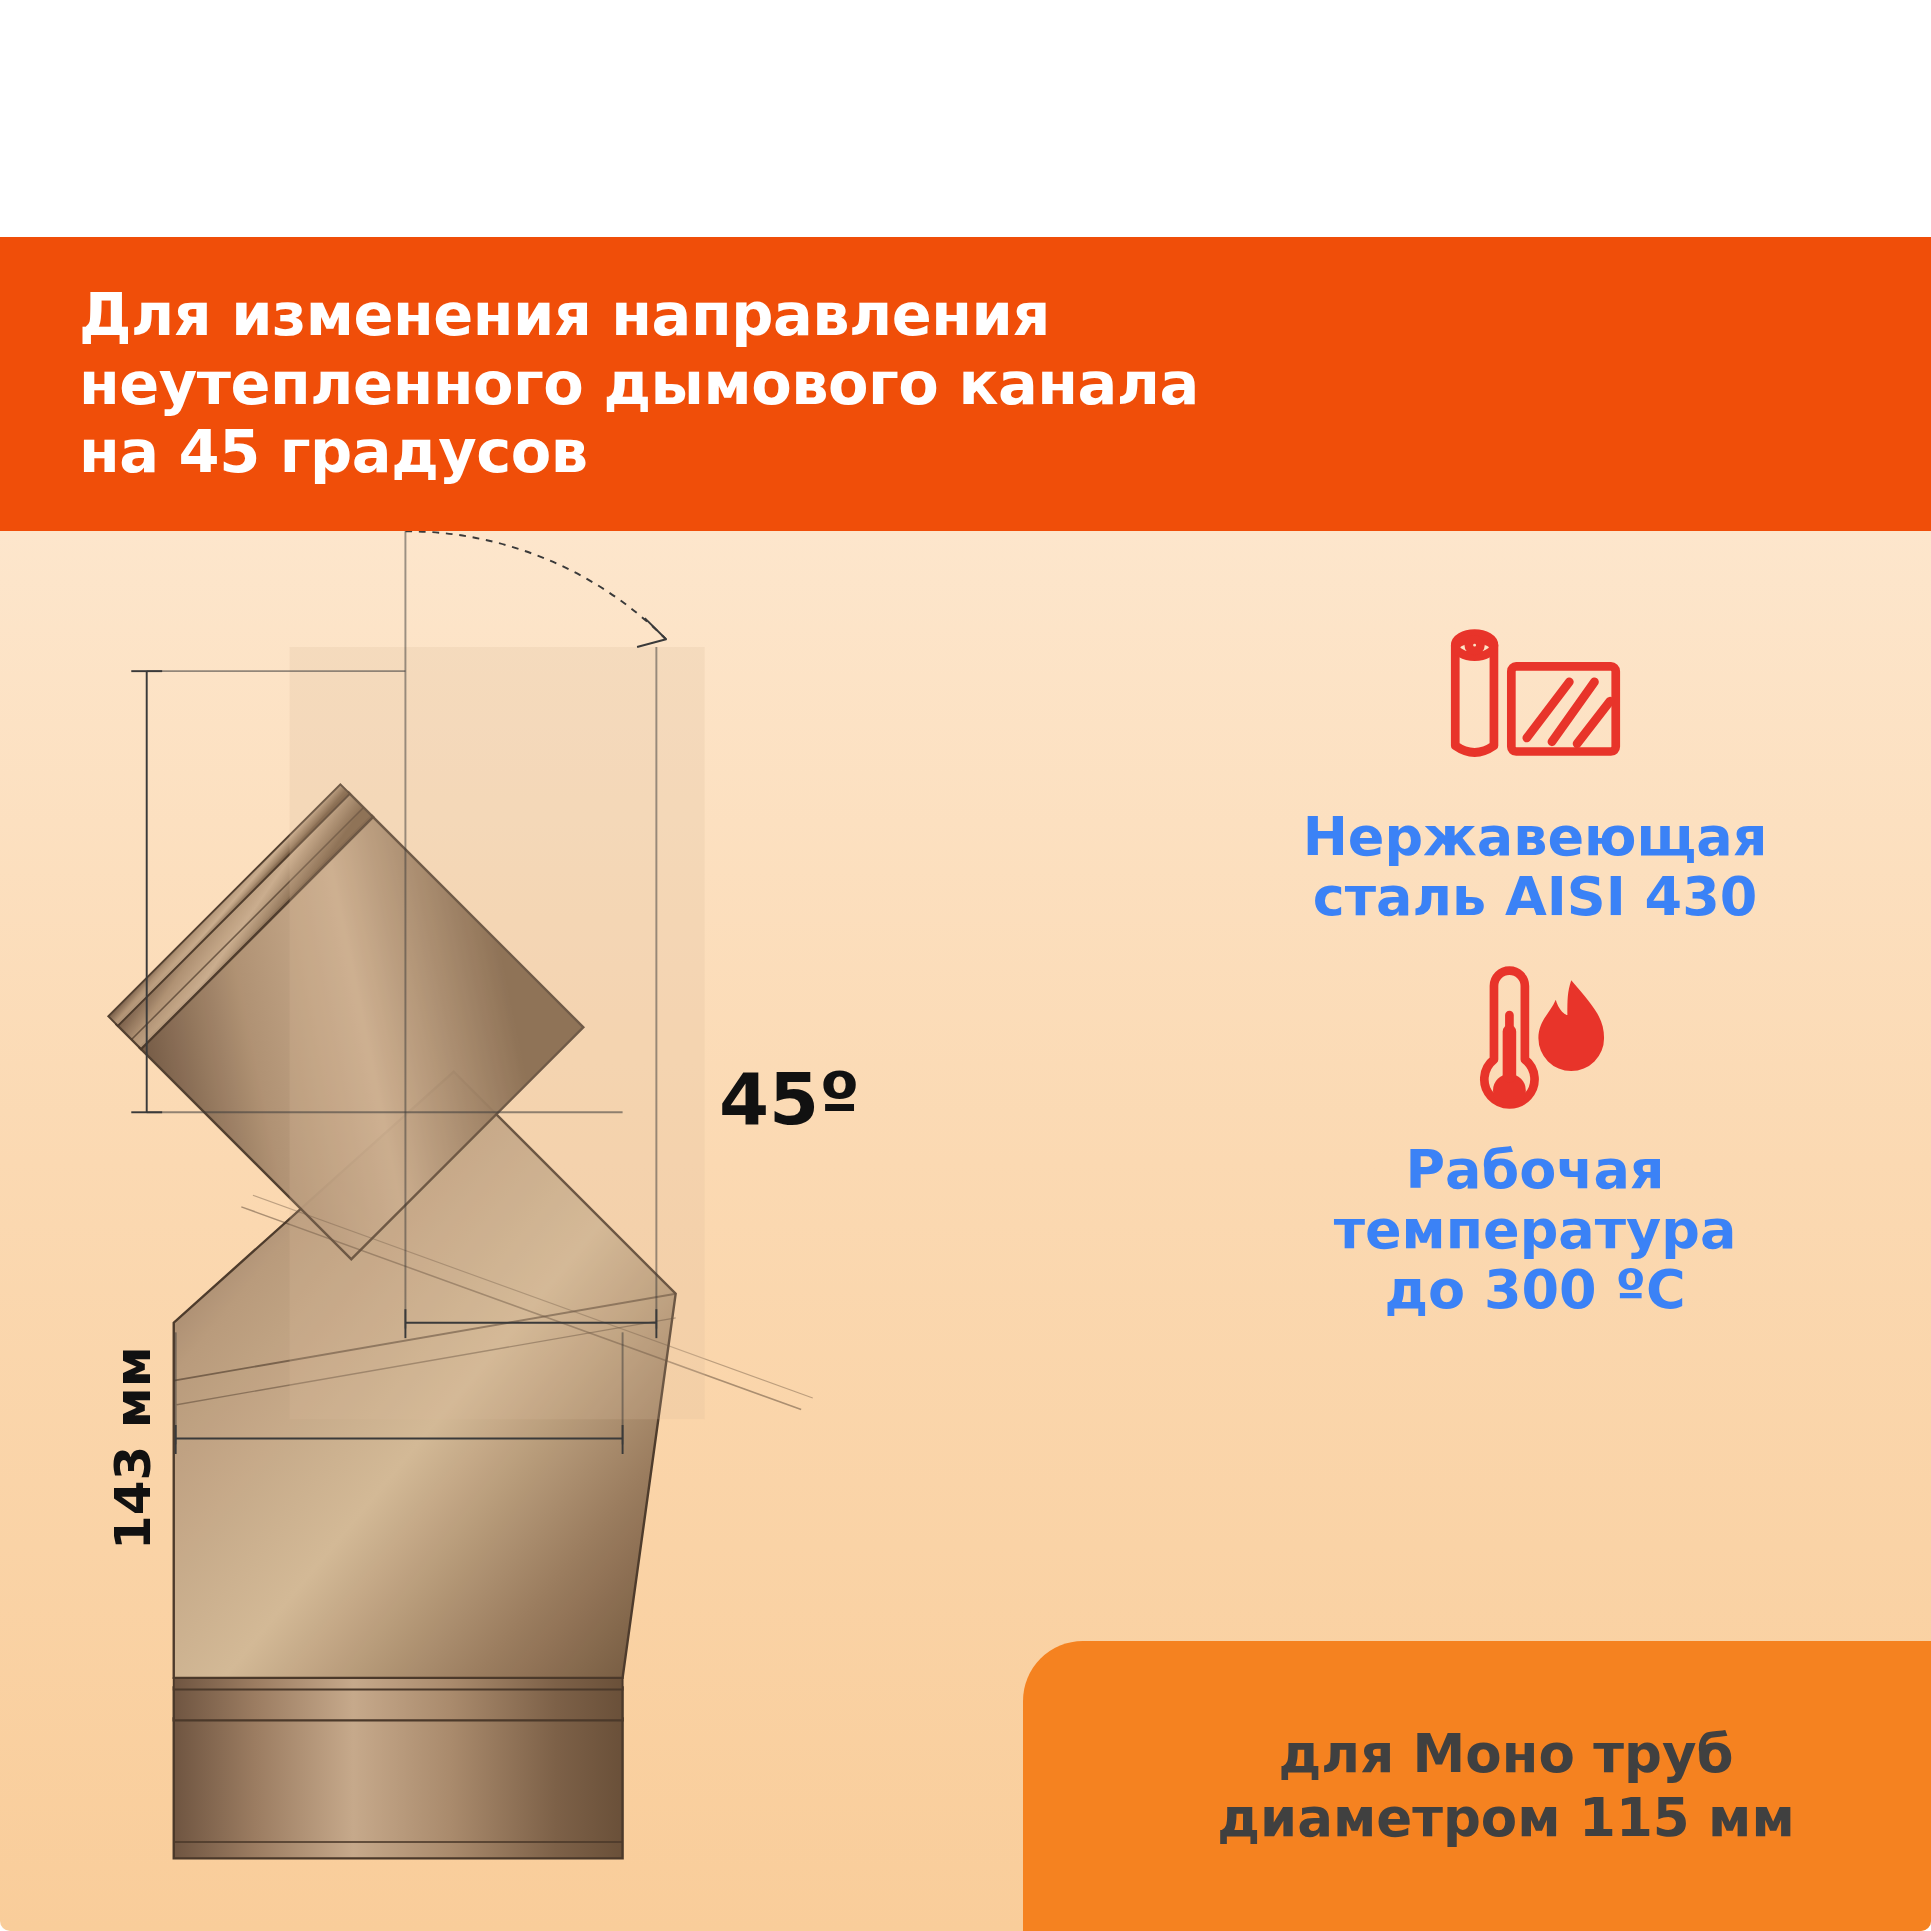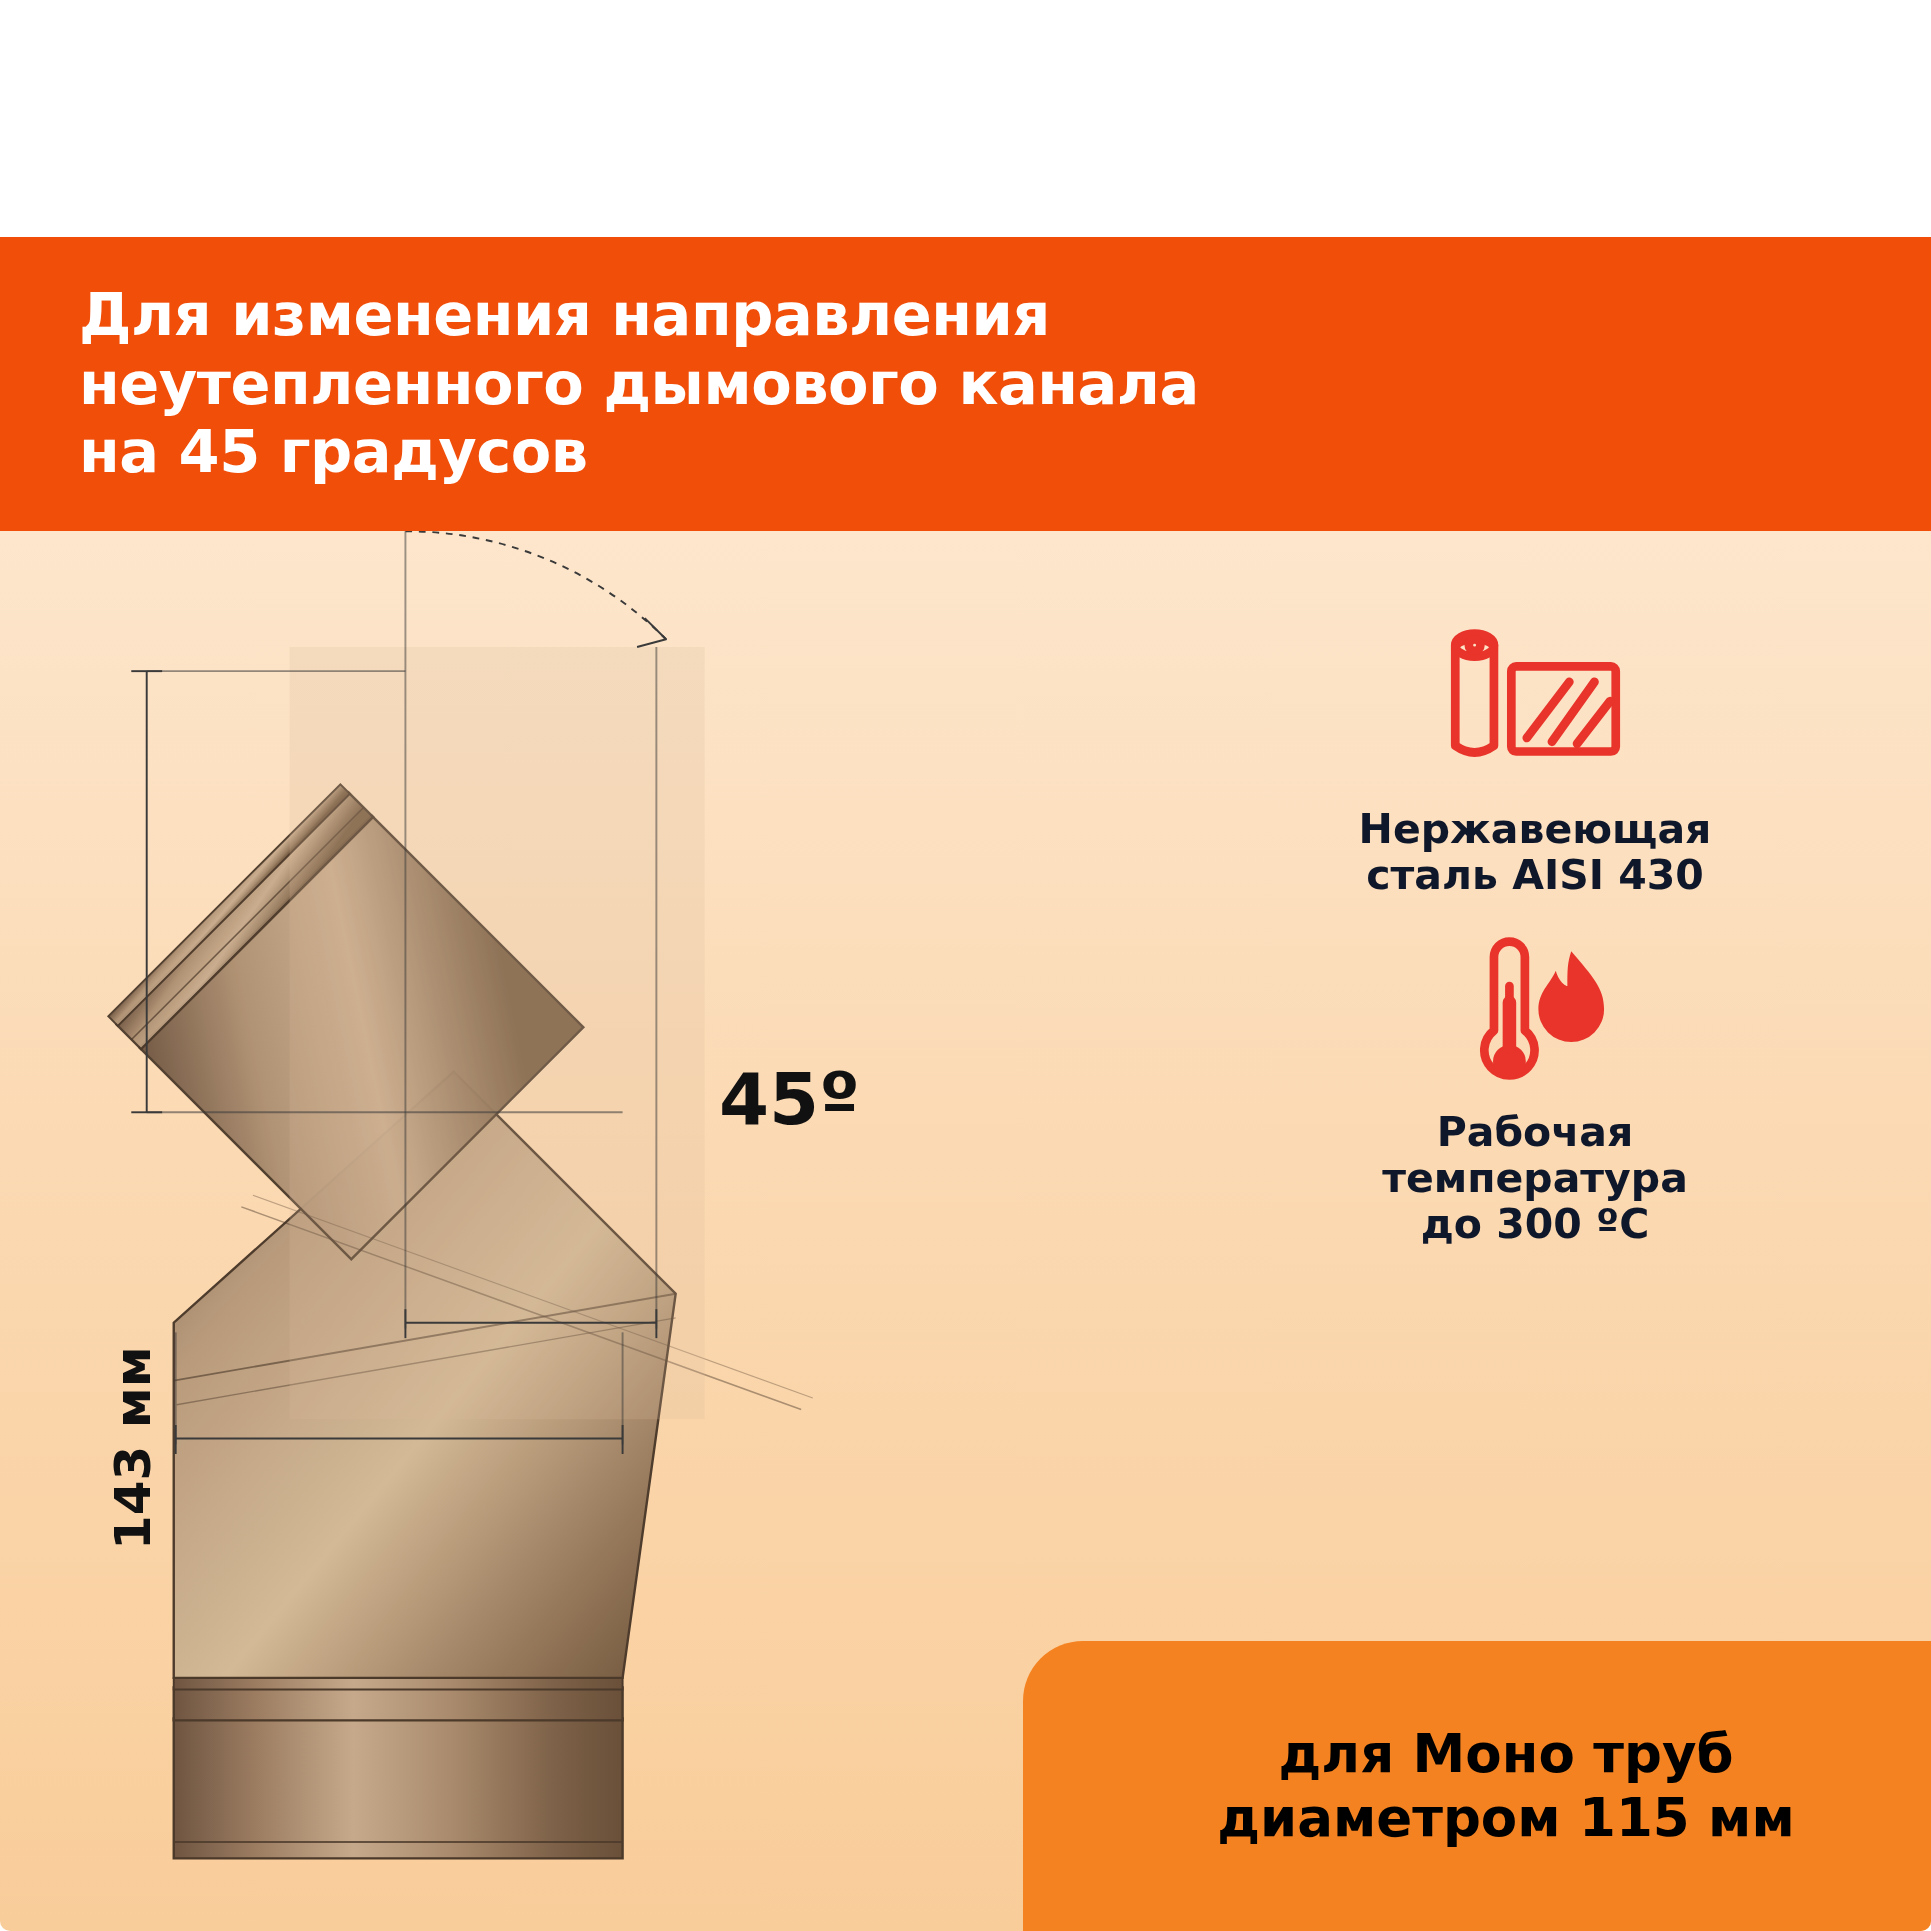--- a/index.html
+++ b/index.html
@@ -41,39 +41,39 @@
   .drawing{position:absolute;left:0;top:531px;width:1139px;height:1400px;}
 
   
   .features{
     position:absolute;left:1168px;top:618px;width:734px;
     display:flex;flex-direction:column;align-items:center;
     text-align:center;
   }
   .feat-icon{margin-bottom:5.8px;}
   .feat-text{
-    color:#0f172a;
-    font-family:"DejaVu Sans", sans-serif;
-    font-weight:bold;
-    font-size:41px;
+    color:#3b82f6;
+    font-family:"DejaVu Sans", sans-serif;
+    font-weight:bold;
+    font-size:54px;
     line-height:1.12;
     white-space:pre-line;
     margin-bottom:33px;
   }
   .feat-text.second{margin-bottom:0;}
 
   
   .bottompanel{
     position:absolute;left:1023px;top:1641px;width:908px;height:290px;
     background:#f58220;
     border-top-left-radius:60px;
     display:flex;align-items:center;justify-content:center;
   }
   .bottompanel .btext{
-    color:#000000;
+    color:#404040;
     font-family:"DejaVu Sans", sans-serif;
     font-weight:bold;
     font-size:53px;
     line-height:1.2;
     text-align:center;
     white-space:pre-line;
     padding-left:58px;
   }
 
   .dimlabel{

